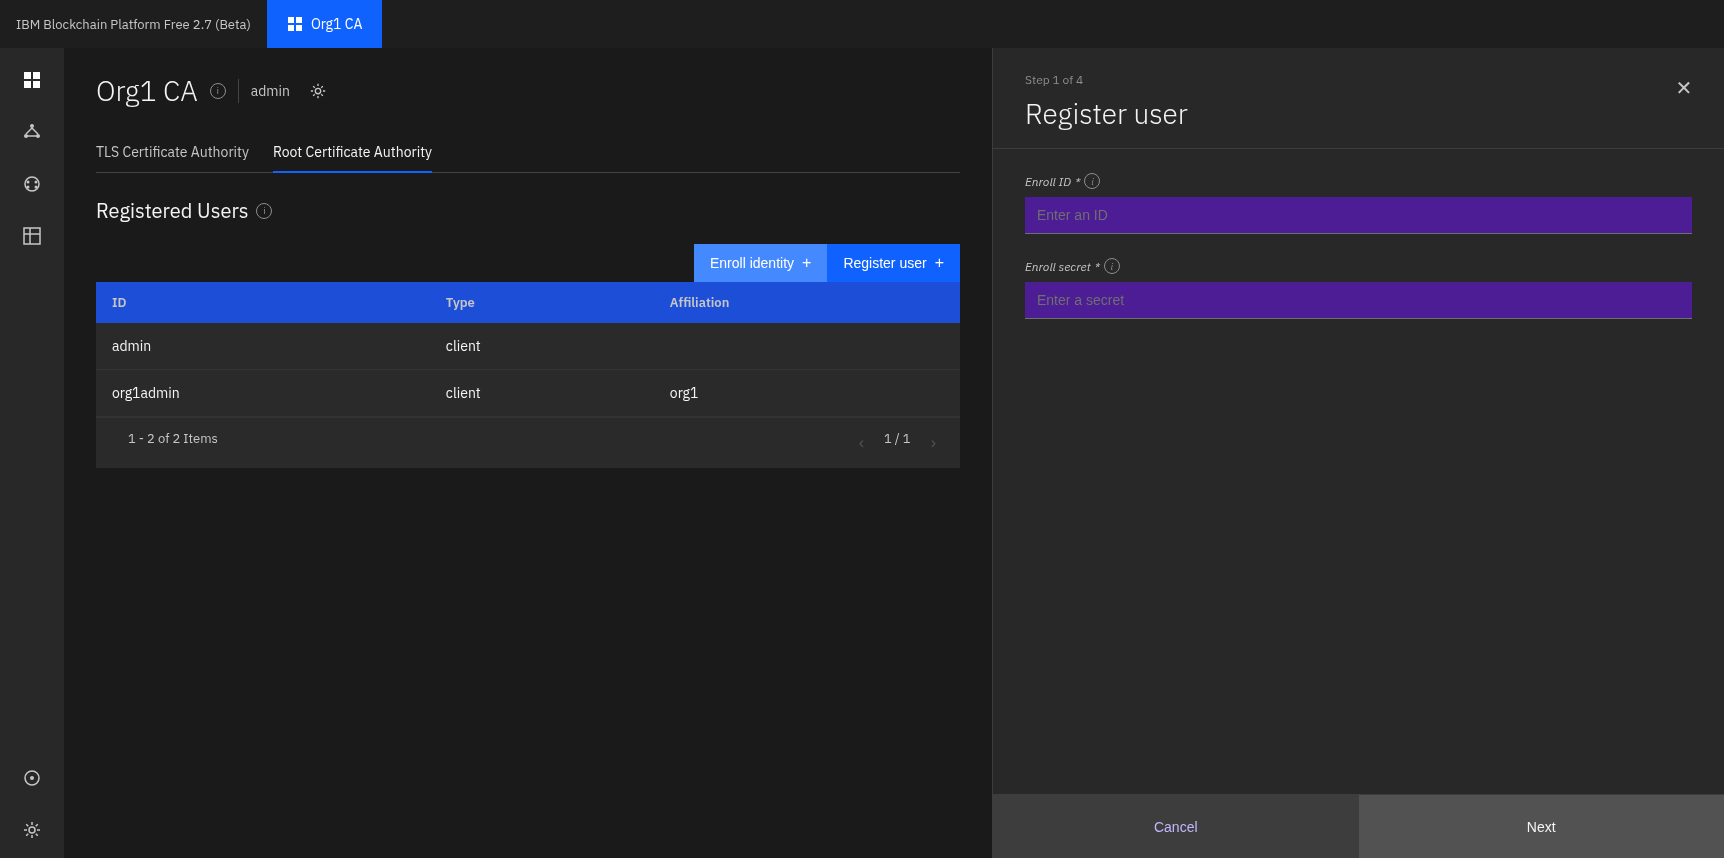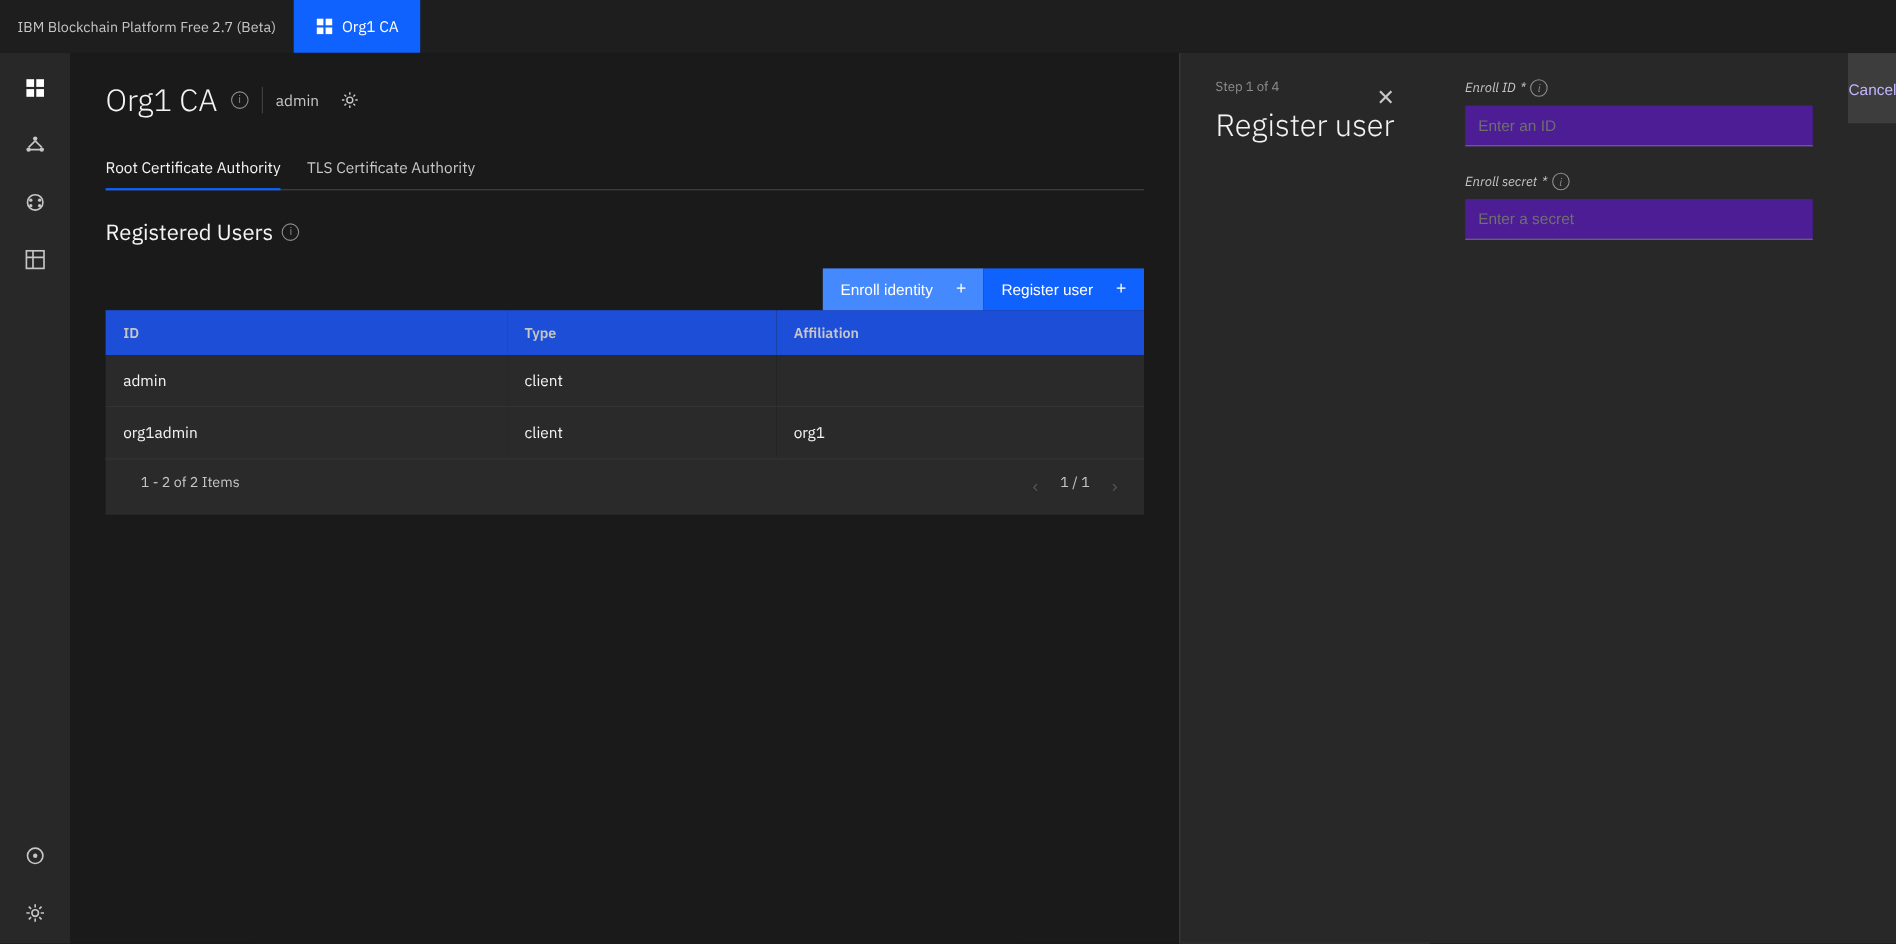--- a/index.html
+++ b/index.html
@@ -155,21 +155,21 @@
       align-items: center;
       gap: 8px;
       font-size: 20px;
       font-weight: 400;
       margin-bottom: 20px;
       color: #f4f4f4;
     }
     .toolbar-btn {
       display: flex;
       align-items: center;
-      gap: 21px;
+      gap: 8px;
       padding: 10px 16px;
       font-size: 14px;
       cursor: pointer;
       border: none;
       outline: none;
     }
     .toolbar-btn.enroll {
       background: #4589ff;
       color: #fff;
     }
@@ -232,23 +232,24 @@
       border: none;
       color: #c6c6c6;
       font-size: 16px;
       cursor: pointer;
       padding: 4px 8px;
     }
     .pag-btn:disabled { color: #555; cursor: not-allowed; }
 
     
     .right-panel {
-      width: 652px;
+      width: 732px;
       background: #282828;
       display: flex;
+      flex-direction: column;
       flex-shrink: 0;
       border-left: 1px solid #3d3d3d;
     }
     .panel-header {
       padding: 24px 32px 16px;
       border-bottom: 1px solid #3d3d3d;
       position: relative;
     }
     .panel-step {
       font-size: 12px;
@@ -426,22 +427,22 @@
       <span class="admin-label">admin</span>
       <div class="gear-btn">
         <svg width="18" height="18" viewBox="0 0 20 20" fill="currentColor">
           <circle cx="10" cy="10" r="3" fill="none" stroke="currentColor" stroke-width="1.5"></circle>
           <path d="M10 2v2.5M10 15.5V18M2 10h2.5M15.5 10H18M4.6 4.6l1.8 1.8M13.6 13.6l1.8 1.8M4.6 15.4l1.8-1.8M13.6 6.4l1.8-1.8" stroke="currentColor" stroke-width="1.5" fill="none"></path>
         </svg>
       </div>
     </div>
 
     <div class="tabs-bar">
+      <div class="tab-item">TLS Certificate Authority</div>
       <div class="tab-item active">Root Certificate Authority</div>
-      <div class="tab-item">TLS Certificate Authority</div>
     </div>
 
     <div class="section-title">
       <span>Registered Users</span>
       <span class="info-icon">i</span>
     </div>
 
     <div class="table-wrapper">
       <div class="table-header-row">
         <button class="toolbar-btn enroll">
@@ -502,16 +503,17 @@
         <div class="form-label">
           <span>Enroll secret</span>
           <span class="required-star"> *</span>
           <span class="info-icon">i</span>
         </div>
         <input class="form-input" type="password" placeholder="Enter a secret" style="">
       </div>
     </div>
     <div class="panel-footer">
       <button class="footer-btn cancel">Cancel</button>
+      <button class="footer-btn next">Next</button>
     </div>
   </div>
 
 </div>
 
 </body></html>

